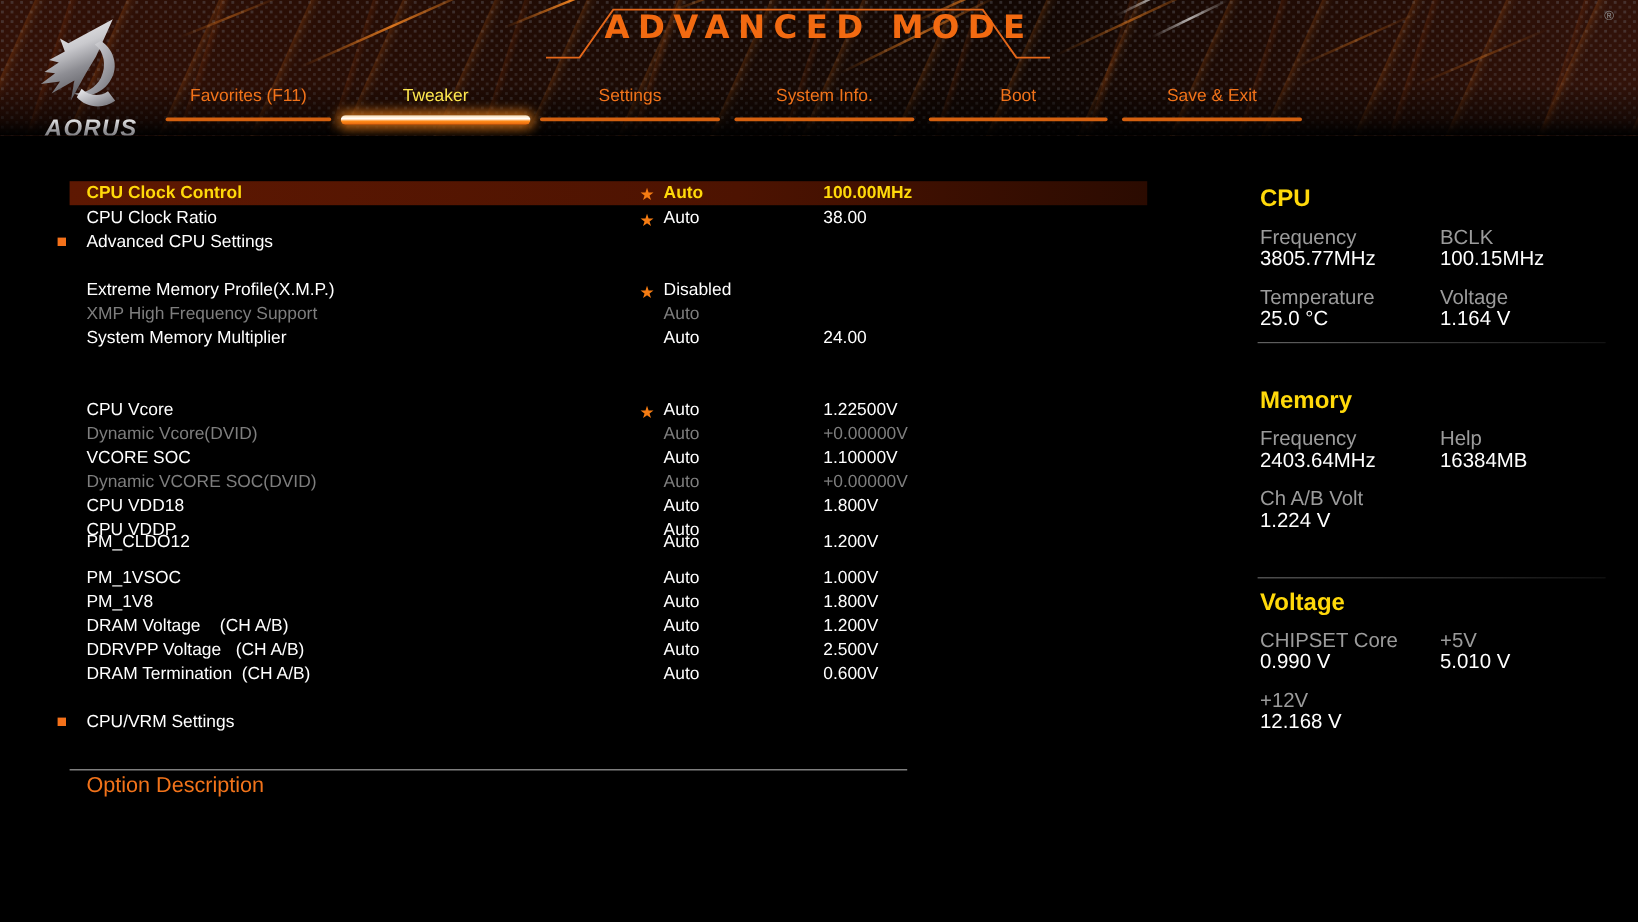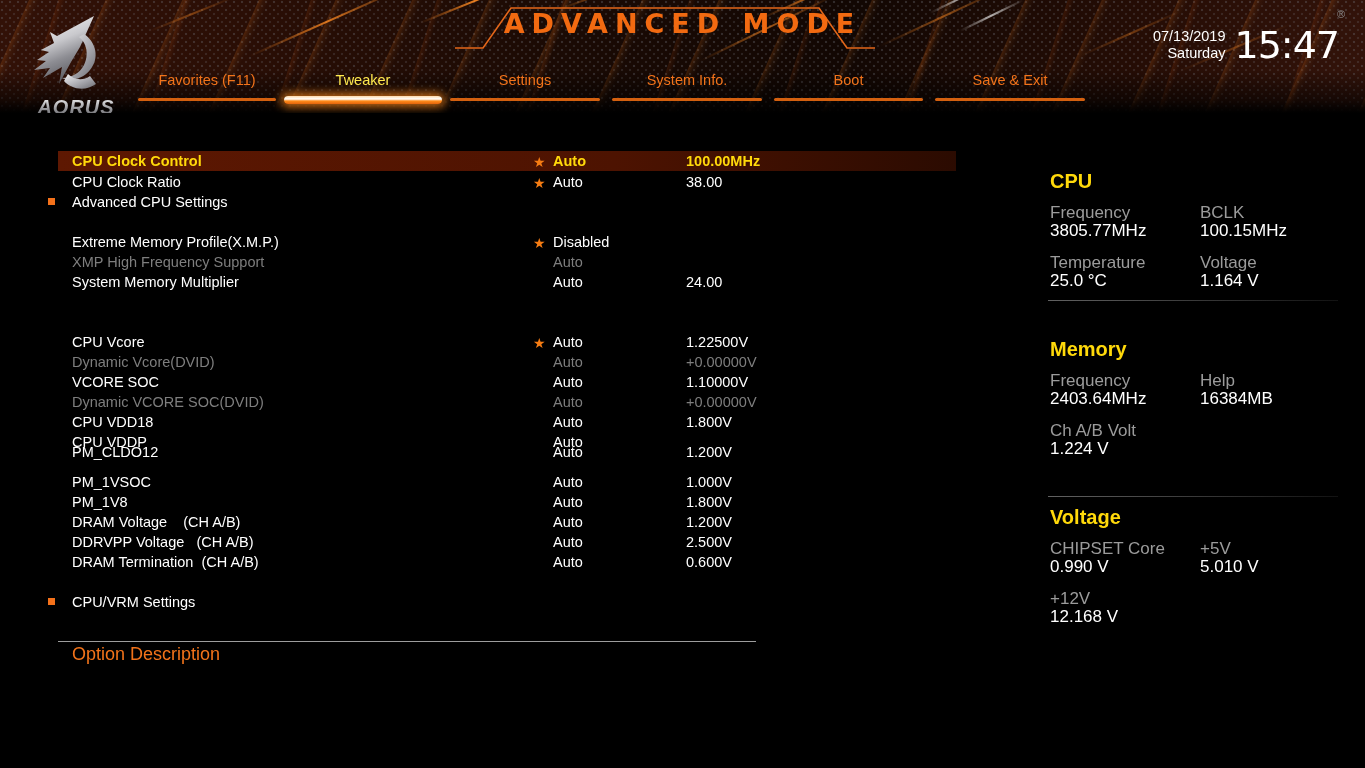--- a/index.html
+++ b/index.html
@@ -81,21 +81,21 @@
   .row .star { position:absolute; left:475px; top:1px; font-size:14px; line-height:20px; color:#f57c13; }
   .row .sq   { position:absolute; left:-10px; top:6px; width:7px; height:7px; background:#f4711a; }
   .row.dim .lbl, .row.dim .val, .row.dim .num { color:#7e7e7e; }
   .row.sel { background:linear-gradient(90deg,#5e1802 0%, #4d1301 62%, #2b0b01 100%); }
   .row.sel .lbl, .row.sel .val, .row.sel .num { color:#ffd90a; font-weight:bold; }
 
   #divider { position:absolute; left:58px; top:528px; width:698px; height:1px; background:#9d9d9d; }
   #optdesc { position:absolute; left:72px; top:531px; font-size:18px; line-height:20px; color:#f2731a; }
 
   
-  #side { position:absolute; left:1020px; top:128px; width:345px; height:560px; }
+  #side { position:absolute; left:1020px; top:113px; width:345px; height:560px; }
   .sec-title { position:absolute; left:30px; font-size:20px; font-weight:bold; color:#ffd90a; }
   .kv { position:absolute; font-size:17px; line-height:18px; }
   .kv .k { color:#9b9b9b; display:block; }
   .kv .v { color:#ffffff; display:block; }
   .sideline { position:absolute; left:28px; width:290px; height:1px;
     background:linear-gradient(90deg,rgba(150,150,150,0.65),rgba(150,150,150,0.12)); }
 
   
   #footer {
     position:absolute; left:0; top:673px; width:1365px; height:95px;
@@ -172,27 +172,20 @@
         </defs>
 
         <path d="M84,4 L47,24 L40,20 L44,31 L31,38 L39,40 L27,48 L36,49 L24,58 L40,56 L33,66 L52,55 L49,72 L61,50 L70,35 Z" fill="url(#gsil)"></path>
 
         <path d="M74,22 C86,30 90,46 80,58 C73,67 60,70 52,66 C61,66 70,61 74,53 C79,43 77,31 69,25 Z" fill="url(#gsil2)"></path>
         <path d="M58,62 C64,68 73,69 80,64 L86,72 C75,80 61,77 54,69 Z" fill="url(#gsil2)"></path>
       </svg>
       <div id="logo-text">AORUS</div>
     </div>
 
-    <div id="clock">
-      <div class="dt">
-        <div>07/13/2019</div>
-        <div>Saturday</div>
-      </div>
-      <div class="time">15:47</div>
-    </div>
 
     <div id="nav">
         <div class="navtab" style="width: 150px;">
           <span class="lbl">Favorites (F11)</span>
           <span class="bar"></span>
         </div>
         <div class="navtab active" style="width: 162px;">
           <span class="lbl">Tweaker</span>
           <span class="bar"></span>
         </div>

